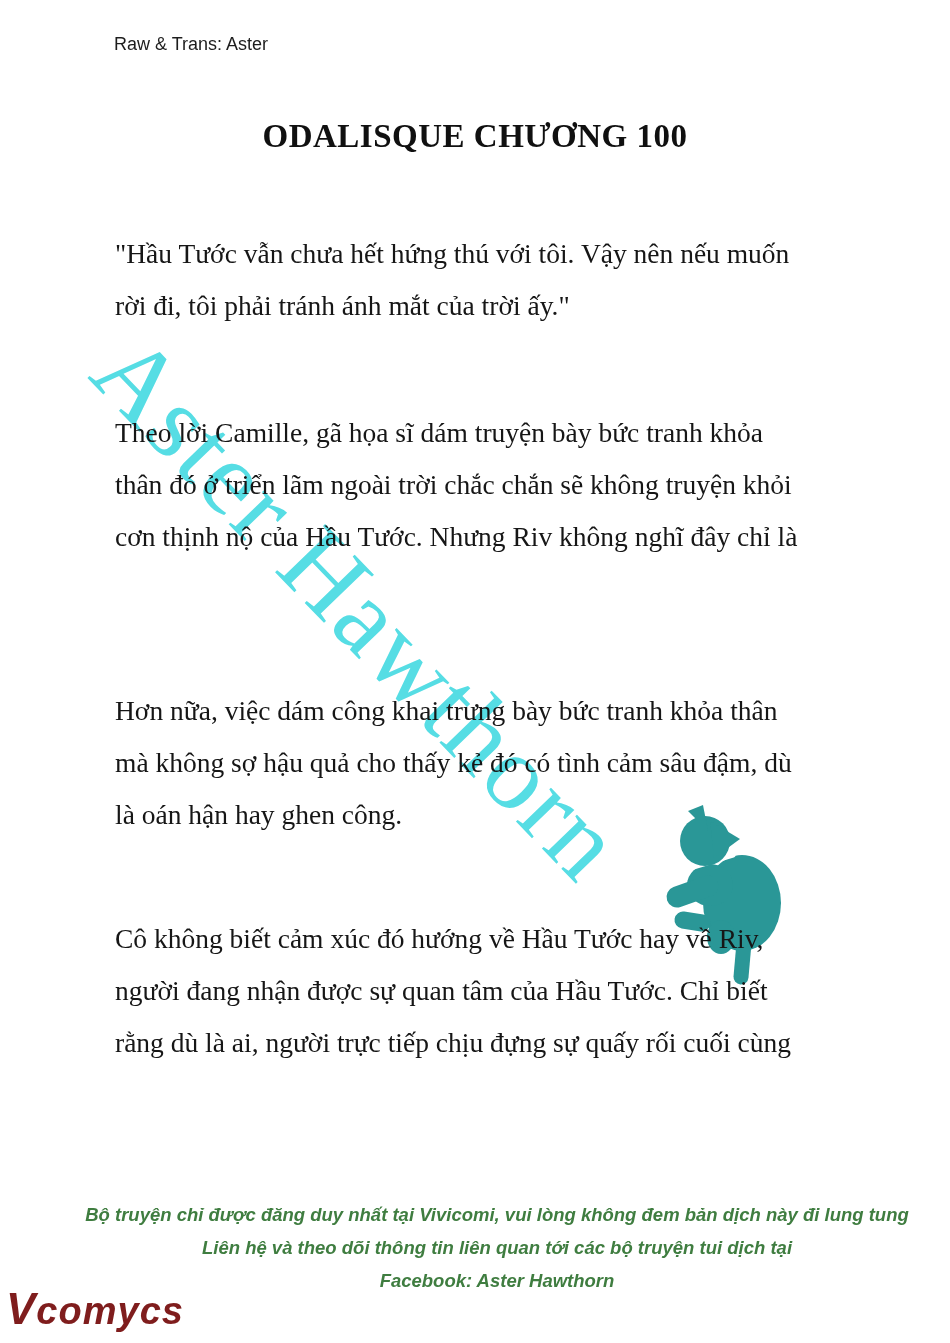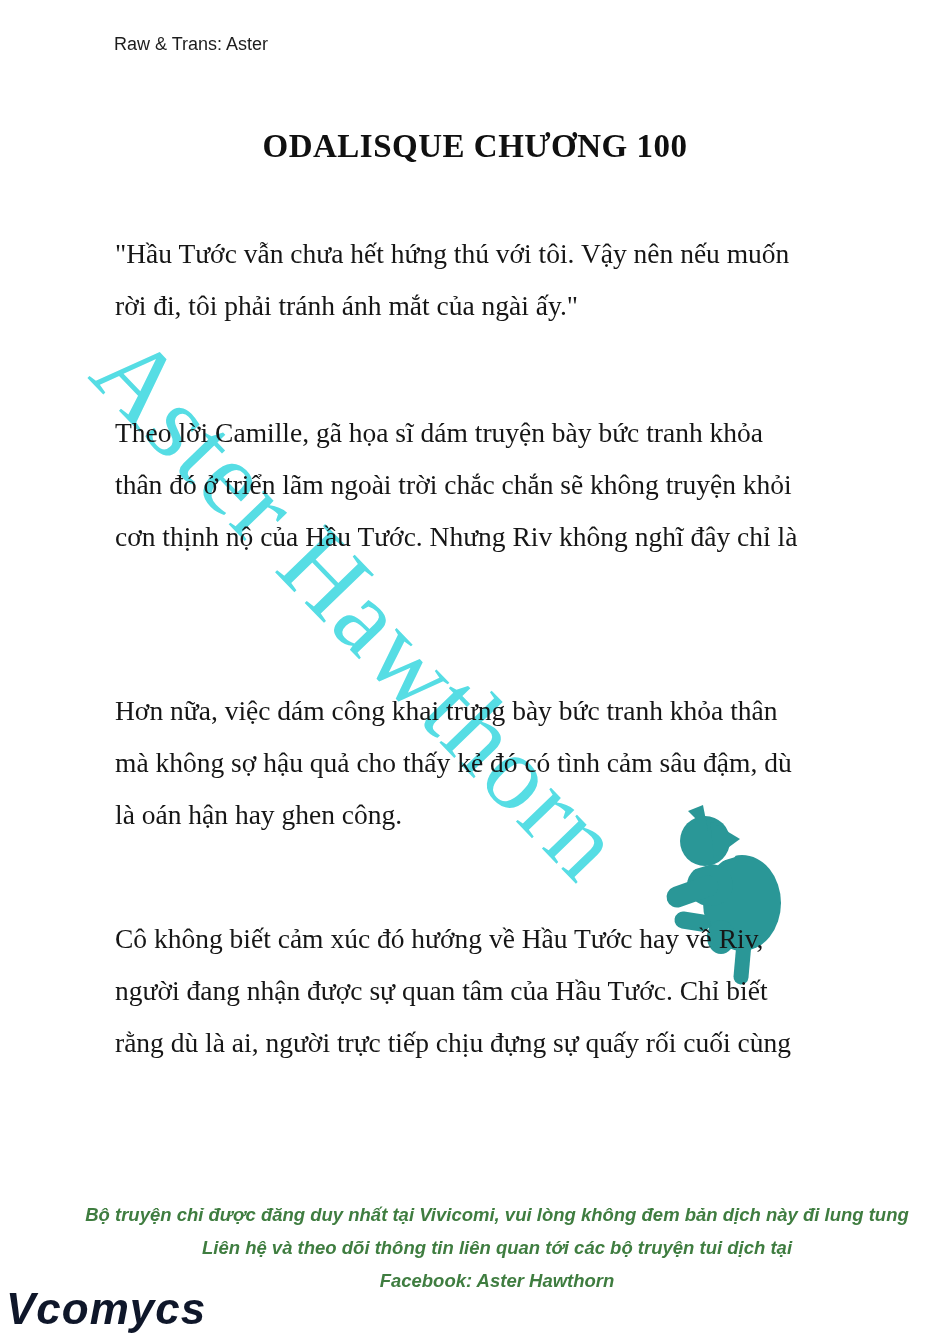--- a/index.html
+++ b/index.html
@@ -9,21 +9,21 @@
     background:#ffffff;
     overflow:hidden;
     font-family:"Liberation Serif", serif;
   }
   .credit{
     position:absolute;left:114px;top:34px;z-index:3;
     font-family:"Liberation Sans", sans-serif;
     font-size:18px;color:#1d1d1d;
   }
   .title{
-    position:absolute;left:0;right:0;top:112px;z-index:3;margin:16px;
+    position:absolute;left:0;right:0;top:112px;z-index:3;margin:6px;
     text-align:center;
     font-size:33px;font-weight:bold;letter-spacing:0.5px;color:#101010;
   }
   .watermark{
     position:absolute;left:150px;top:316px;z-index:1;
     font-size:106px;letter-spacing:2px;white-space:nowrap;
     color:#56dde4;
     transform:rotate(46deg);
     transform-origin:0 0;
     line-height:1;
@@ -46,22 +46,22 @@
     font-family:"Liberation Sans", sans-serif;
     font-style:italic;font-weight:bold;
     font-size:18.5px;line-height:33px;
     color:#3f7d40;
     padding-left:44px;
   }
   .logo{
     position:absolute;left:6px;top:1284px;z-index:3;
     font-family:"Liberation Sans", sans-serif;
     font-style:italic;font-weight:bold;
-    font-size:44px;letter-spacing:1px;
-    color:#0f172a;
+    font-size:38px;letter-spacing:1px;
+    color:#7f1d1d;
   }
   .logo::first-letter{font-size:44px;}
 </style>
 </head>
 <body>
 
 <div class="page">
 
   <div class="watermark">Aster Hawthorn</div>
 
@@ -89,21 +89,21 @@
       <polygon points="60,28 90,46 64,65"></polygon>
     </g>
   </svg>
 
   <div class="credit">Raw &amp; Trans: Aster</div>
 
   <h1 class="title">ODALISQUE CHƯƠNG 100</h1>
 
   <div class="para p1">
     <div>"Hầu Tước vẫn chưa hết hứng thú với tôi. Vậy nên nếu muốn</div>
-    <div>rời đi, tôi phải tránh ánh mắt của ngài ấy."</div>
+    <div>rời đi, tôi phải tránh ánh mắt của trời ấy."</div>
   </div>
 
   <div class="para p2">
     <div>Theo lời Camille, gã họa sĩ dám truyện bày bức tranh khỏa</div>
     <div>thân đó ở triển lãm ngoài trời chắc chắn sẽ không truyện khỏi</div>
     <div>cơn thịnh nộ của Hầu Tước. Nhưng Riv không nghĩ đây chỉ là</div>
   </div>
 
   <div class="para p3">
     <div>Hơn nữa, việc dám công khai trưng bày bức tranh khỏa thân</div>

